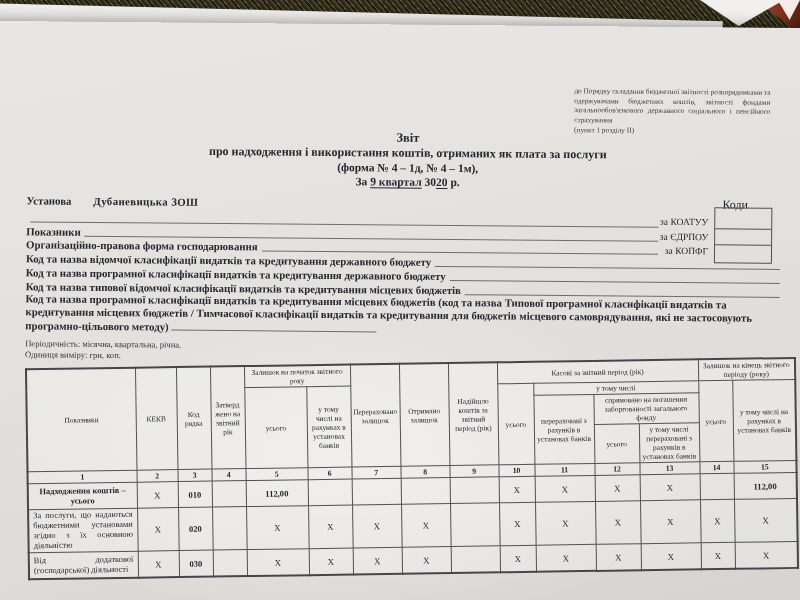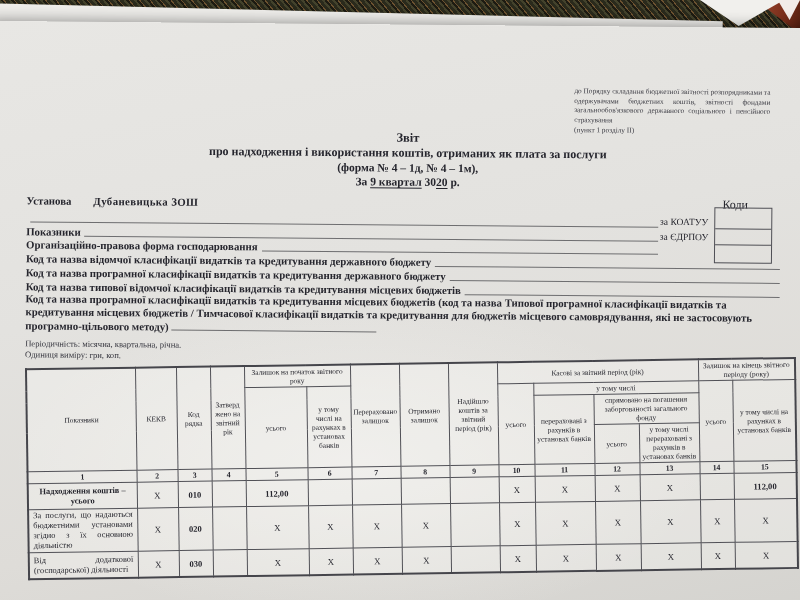--- a/index.html
+++ b/index.html
@@ -95,20 +95,21 @@
 
     <div class="codes-label">Коди</div>
     <div class="codes-box">
       <div class="ccell"></div>
       <div class="ccell"></div>
       <div class="ccell"></div>
     </div>
     <div class="code-labels">
       <div>за КОАТУУ</div>
       <div>за ЄДРПОУ</div>
+      <div>за КОПФГ</div>
     </div>
 
     <div class="form-block">
       <div class="frow inst-row">
         <span>Установа</span>
         <span class="inst-value">Дубаневицька  ЗОШ</span>
       </div>
       <div class="frow short">
           <span class="fline"></span>
         </div>

